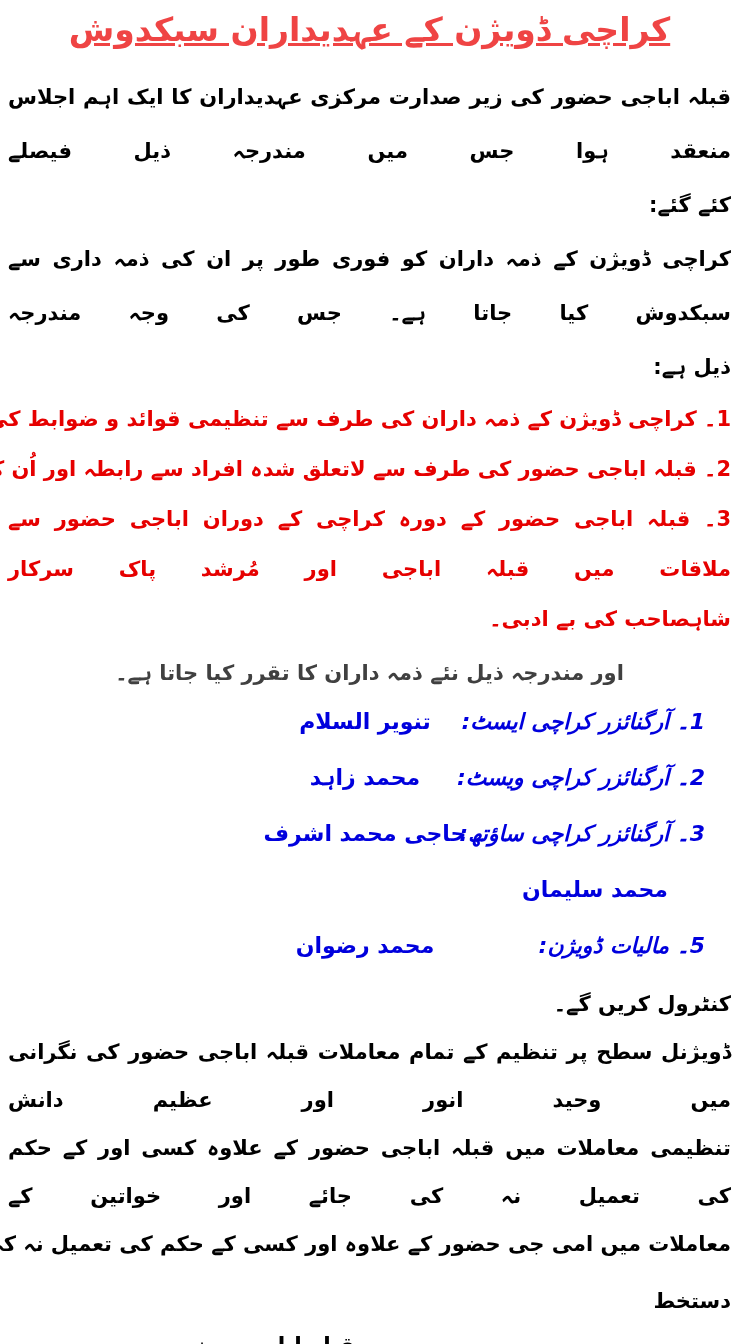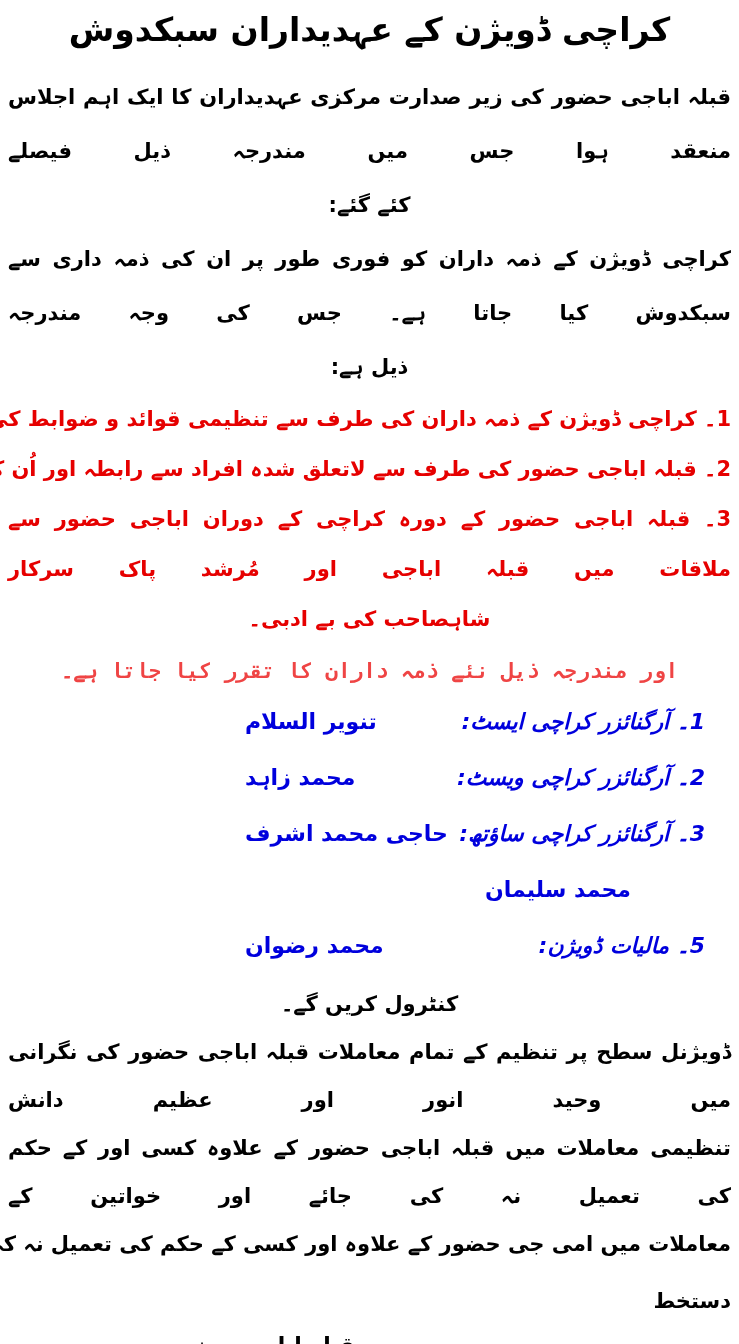--- a/index.html
+++ b/index.html
@@ -12,70 +12,70 @@
     color: #000000;
     padding: 0 8px;
   }
   .page { width: 100%; height: 100%; }
 
   
   .title {
     margin-top: 4px;
     font-size: 33px;
     font-weight: bold;
-    color: #000000;
+    color: #ef4444;
     text-align: center;
     direction: rtl;
     line-height: 52px;
+    text-decoration: underline;
   }
 
   
   .uline {
     direction: rtl;
     font-size: 21px;
     font-weight: bold;
     line-height: 54px;
     white-space: nowrap;
   }
   .jline { text-align: justify; text-align-last: justify; white-space: normal; }
-  .lline { text-align: center; }
+  .lline { text-align: right; }
   .rline { text-align: right; }
 
   .para { margin-top: 14px; }
   .para-tight { margin-top: 0; }
 
   .red { color: #e60000; }
 
   .reason { line-height: 50px; }
 
   .appt-intro {
     margin-top: 4px;
     direction: rtl;
     text-align: center;
-    color: #ef4444;
+    color: #404040;
     font-size: 21px;
     font-weight: bold;
     line-height: 50px;
-    font-family: Liberation Mono, monospace;
   }
 
   .appt-list { margin-top: 2px; }
   .appt-row {
     display: grid;
     grid-template-columns: 220px 240px;
     direction: rtl;
     padding-right: 26px;
     color: #0000dd;
     font-size: 22px;
     font-weight: bold;
     line-height: 43px;
     margin-bottom: 13px;
   }
   .appt-label { text-align: right; white-space: nowrap; font-style: italic; }
-  .appt-name  { text-align: left; white-space: nowrap; }
+  .appt-name  { text-align: center; white-space: nowrap; }
 
   .body-line { line-height: 48px; }
 
   .sig-label {
     margin-top: 14px;
     direction: rtl;
     text-align: right;
     padding-left: 238px;
     font-size: 21px;
     font-weight: bold;

